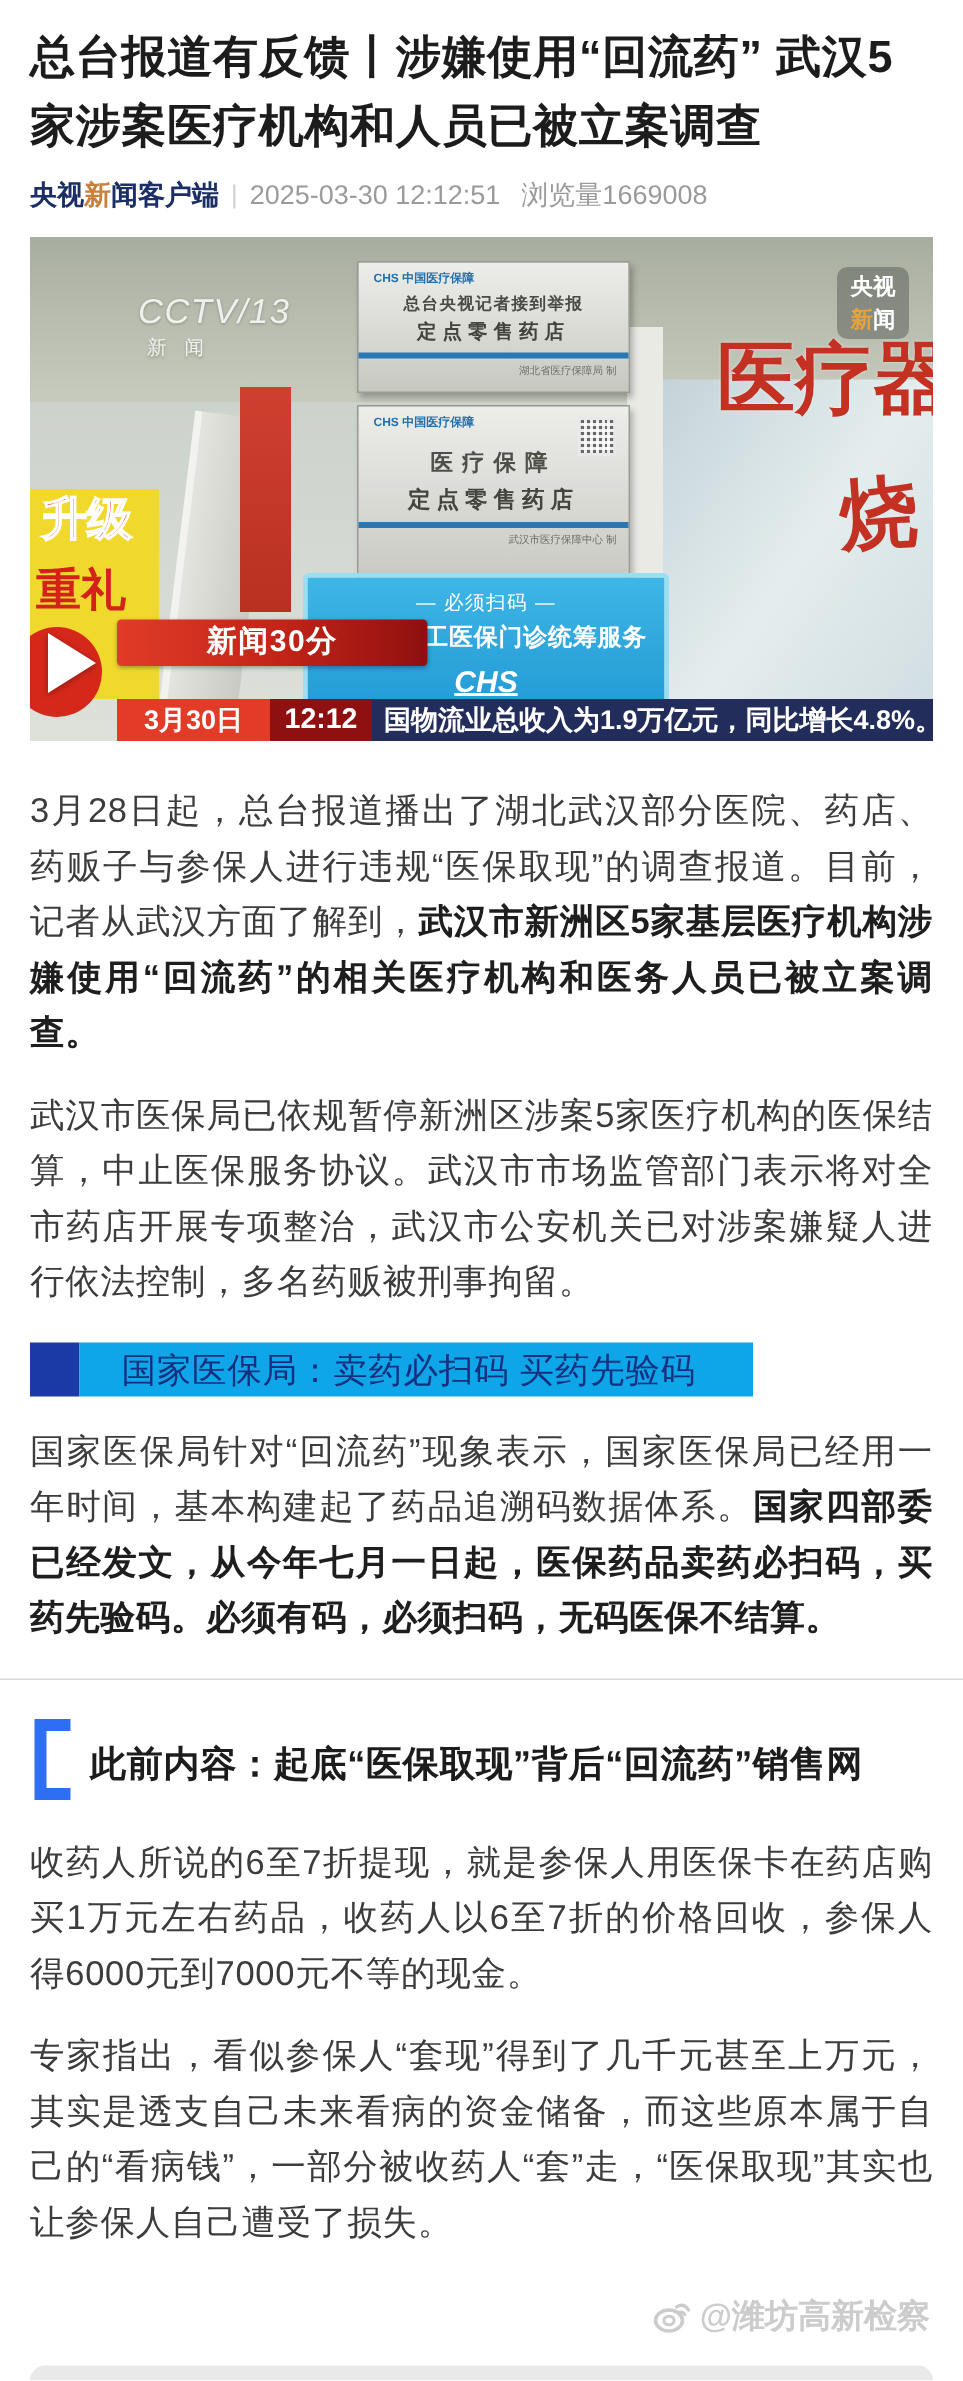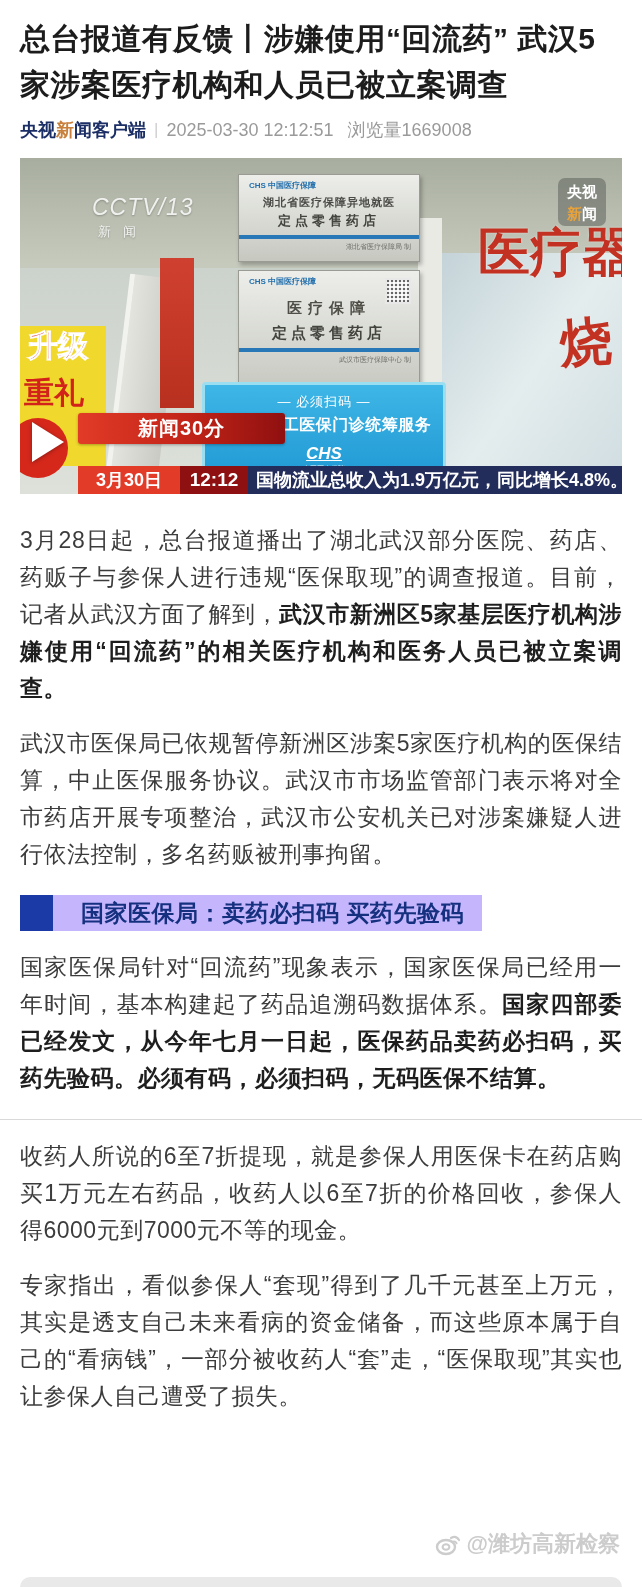--- a/index.html
+++ b/index.html
@@ -41,21 +41,21 @@
   .plaque-2 .pl-line2 { font-size:15px; margin-top:6px; letter-spacing:4px; }
   .pl-stripe { height:4px; background:#2878b8; margin-top:5px; }
   .pl-footer { text-align:right; padding:3px 8px 0 0; font-size:7px; color:#6e6e68; }
   .pl-qr { position:absolute; right:8px; top:7px; width:26px; height:26px; background:
     repeating-linear-gradient(0deg,#3a3a3a 0 2px,#e8e8e8 2px 4px),
     repeating-linear-gradient(90deg,#3a3a3a 0 2px,#e8e8e8 2px 4px); background-blend-mode:screen; border:2px solid #e8e8e8; }
 
   .v-sign { position:absolute; left:182px; top:224px; width:244px; height:104px; background:linear-gradient(180deg,#3eb6e6 0%,#1f97d3 100%); border:3px solid #9adef2; border-radius:4px; text-align:center; color:#fff; }
   .v-sign .s1 { margin-top:8px; font-size:13px; letter-spacing:1px; }
   .v-sign .s2 { margin-top:4px; font-size:16px; font-weight:bold; letter-spacing:.5px; }
-  .v-sign .s3 { margin-top:8px; font-size:17px; font-weight:bold; font-style:italic;text-decoration:underline; }
+  .v-sign .s3 { margin-top:8px; font-size:20px; font-weight:bold; font-style:italic;text-decoration:underline; }
   .v-sign .s4 { font-size:7px; opacity:.9; }
 
   .v-cctv13 { position:absolute; left:72px; top:36px; color:rgba(255,255,255,.85); text-shadow:0 1px 2px rgba(0,0,0,.25); }
   .v-cctv13 .l1 { font-size:23px; font-weight:normal; font-style:italic; letter-spacing:1px; }
   .v-cctv13 .l2 { font-size:13px; letter-spacing:12px; margin:2px 0 0 6px; }
   .v-badge { position:absolute; right:16px; top:20px; width:48px; height:48px; background:rgba(95,98,92,.55); border-radius:7px; text-align:center; line-height:22px; padding-top:3px; }
   .v-badge .b1 { color:#fff; font-size:15px; font-weight:bold; }
   .v-badge .b2 { font-size:15px; font-weight:bold; color:#fff; }
   .v-badge .b2 .hl { color:#e8a23c; }
 
@@ -69,21 +69,21 @@
   .v-play { position:absolute; left:12px; bottom:32px; width:0; height:0; border-left:32px solid #ffffff; border-top:20px solid transparent; border-bottom:20px solid transparent; filter:drop-shadow(0 1px 2px rgba(0,0,0,.35)); }
 
   
   .para { margin:24px 20px 0; font-size:23px; line-height:37px; color:#3c3c3c; text-align:justify; letter-spacing:.5px; }
   .para b { color:#1e1e1e; }
   .p-first { margin-top:28px; }
   .p-tight { margin-top:18px; }
 
   .sec1 { margin:22px 20px 0; display:flex; align-items:stretch; height:36px; }
   .sec1 .sq { width:33px; height:36px; background:#1b3aa5; }
-  .sec1 .strip { background:#c4b5fd; display:flex; align-items:center; padding:0 18px 0 28px; font-size:23px; font-weight:bold; color:#14307e; letter-spacing:.5px; }
+  .sec1 .strip { background:#0ea5e9; display:flex; align-items:center; padding:0 38px 0 28px; font-size:23px; font-weight:normal; color:#14307e; letter-spacing:.5px; }
 
   .divider { margin-top:22px; height:1px; background:#d9d9d9; }
 
   .sec2 { margin:26px 20px 0; display:flex; align-items:center; }
   .sec2 .ic { flex:0 0 auto; margin-right:12px; }
   .sec2 .t { font-size:24px; font-weight:bold; color:#1c1c1c; letter-spacing:.5px; }
 
   
   .watermark { position:absolute; right:22px; bottom:28px; display:flex; align-items:center; color:#cccccc; font-size:22px; font-weight:bold; text-shadow:0 1px 0 #fff; }
   .watermark svg { margin-right:6px; }
@@ -115,21 +115,21 @@
     <div class="v-doorframe"></div>
     <div class="v-poster-y">
       <div class="t1">升级</div>
       <div class="t2">重礼</div>
     </div>
     <div class="v-poster-r"></div>
     <div class="v-redcircle"></div>
 
     <div class="plaque plaque-1">
       <div class="pl-brand">CHS 中国医疗保障</div>
-      <div class="pl-line1">湖北省医疗保障异地就医</div>
+      <div class="pl-line1">总台央视记者接到举报</div>
       <div class="pl-line2">定点零售药店</div>
       <div class="pl-stripe"></div>
       <div class="pl-footer">湖北省医疗保障局 制</div>
     </div>
 
     <div class="plaque plaque-2">
       <div class="pl-brand">CHS 中国医疗保障</div>
       <div class="pl-qr"></div>
       <div class="pl-line1">医疗保障</div>
       <div class="pl-line2">定点零售药店</div>
@@ -176,20 +176,28 @@
   <div class="sec1">
     <div class="sq"></div>
     <div class="strip">国家医保局：卖药必扫码 买药先验码</div>
   </div>
 
   <p class="para p-tight"><span>国家医保局针对“回流药”现象表示，国家医保局已经用一年时间，基本构建起了药品追溯码数据体系。</span><b>国家四部委已经发文，从今年七月一日起，医保药品卖药必扫码，买药先验码。必须有码，必须扫码，无码医保不结算。</b></p>
 
   <div class="divider"></div>
 
 
+  <div class="sec2">
+    <span class="ic">
+      <svg width="28" height="54" viewBox="0 0 28 54">
+          <path d="M27 4 H7 V50 H27" stroke="#2e6ef2" stroke-width="8" fill="none"></path>
+        </svg>
+    </span>
+    <span class="t">此前内容：起底“医保取现”背后“回流药”销售网</span>
+  </div>
 
 
   <p class="para p-tight">收药人所说的6至7折提现，就是参保人用医保卡在药店购买1万元左右药品，收药人以6至7折的价格回收，参保人得6000元到7000元不等的现金。</p>
 
   <p class="para p-tight"><span>专家指出，看似参保人“套现”得到了几千元甚至上万元，其实是透支自己未来看病的资金储备，而这些原本属于自己的“看病钱”，一部分被收药人“套”走，“医保取现”其实也让参保人自己遭受了损失。</span></p>
 
   <div class="watermark">
     <svg width="26" height="24" viewBox="0 0 26 24">
       <ellipse cx="11" cy="15" rx="9" ry="7" fill="none" stroke="#cccccc" stroke-width="2.4"></ellipse>
       <ellipse cx="11" cy="15" rx="3.4" ry="2.8" fill="none" stroke="#cccccc" stroke-width="2"></ellipse>

